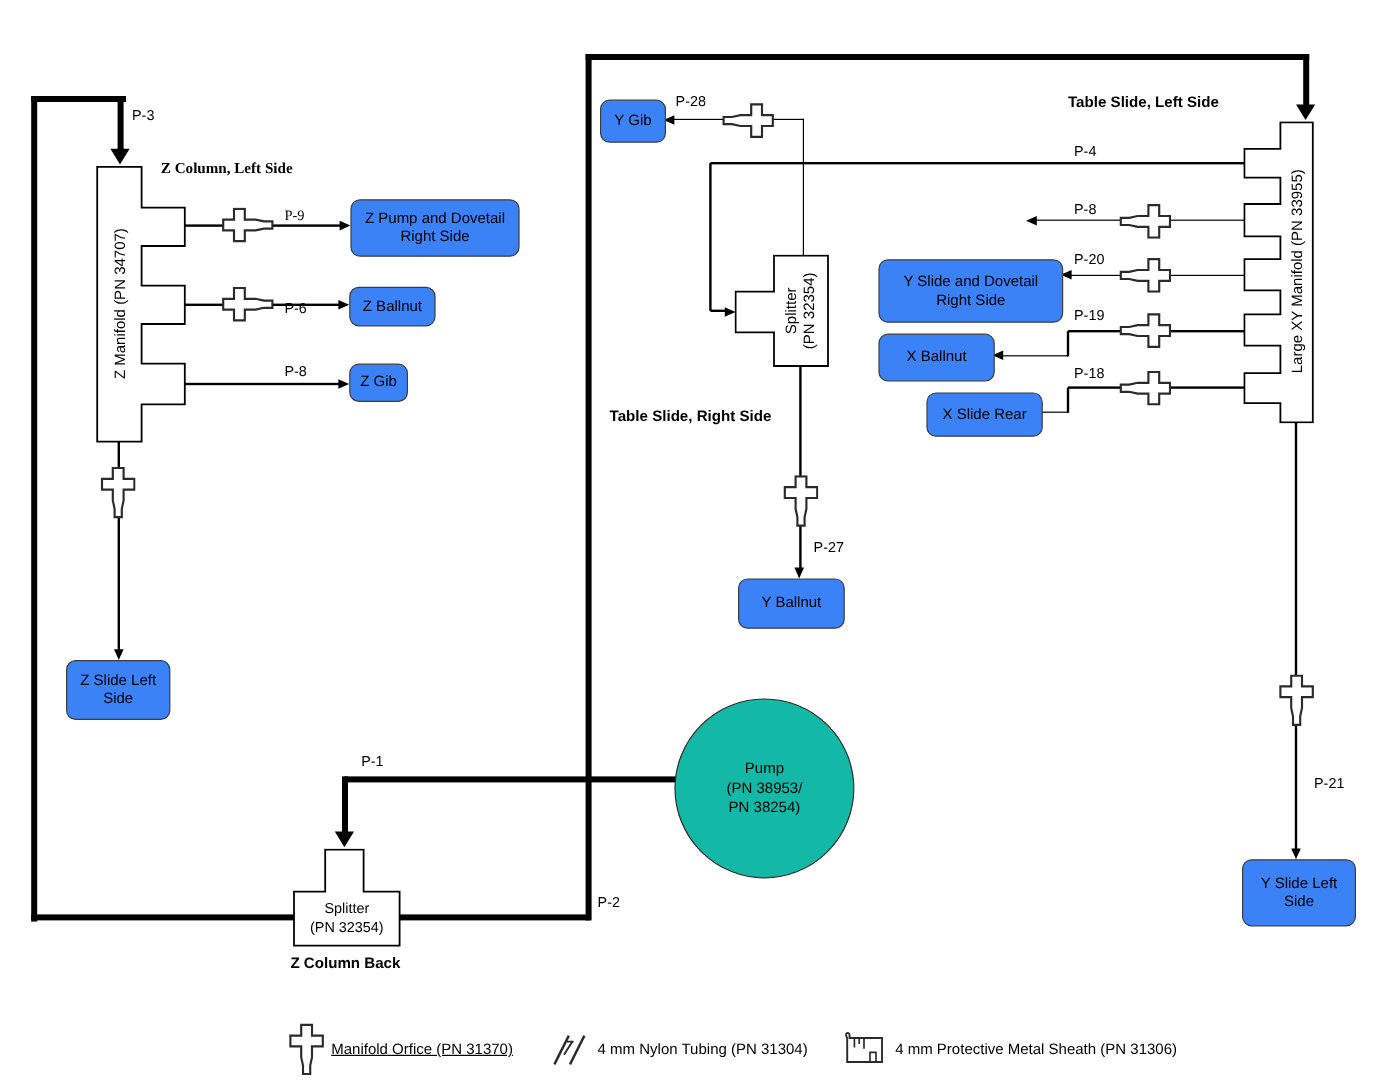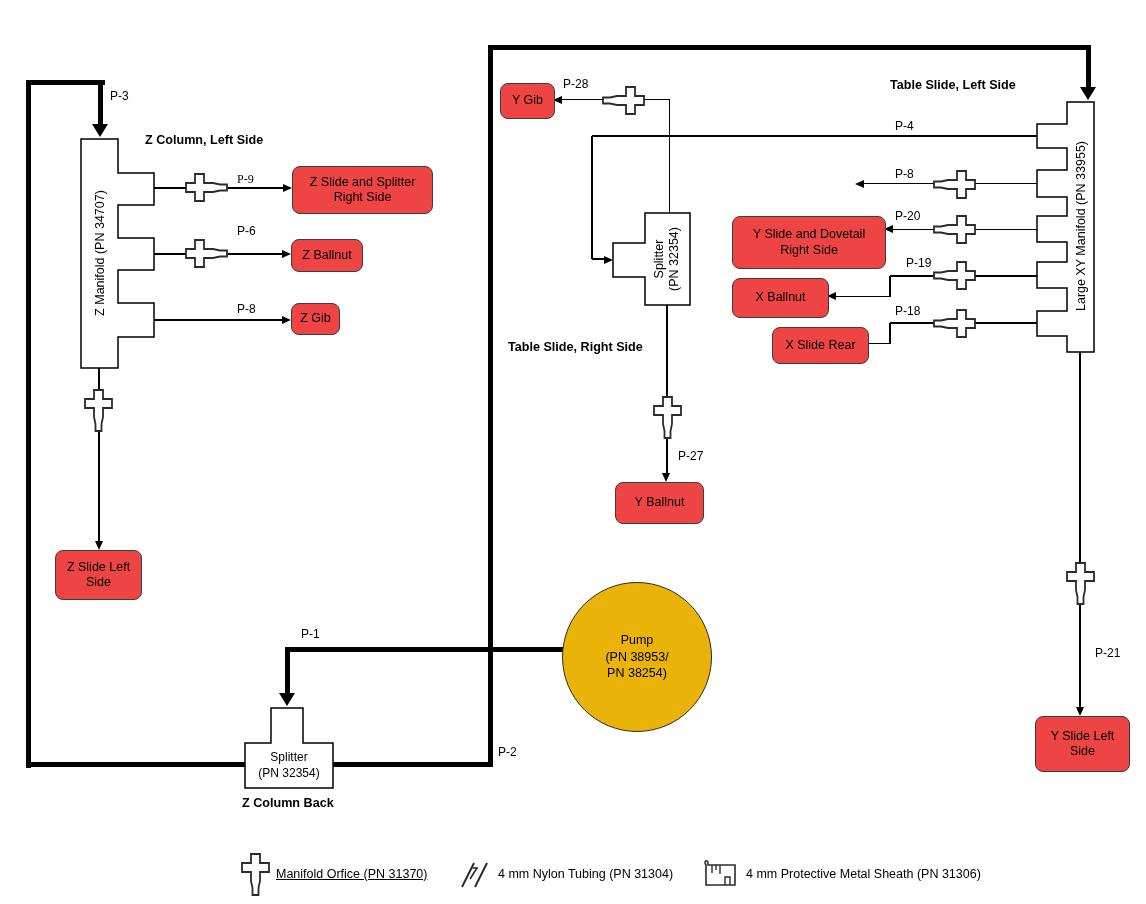--- a/index.html
+++ b/index.html
@@ -5,27 +5,27 @@
   html,body{margin:0;padding:0;background:#fff;}
   .canvas{
     position:relative;width:1146px;height:904px;background:#ffffff;
     font-family:"Liberation Sans",sans-serif;color:#000;overflow:hidden;
   }
   .ln{position:absolute;background:#000;z-index:1;}
   .tk{position:absolute;background:#000;z-index:1;}
   .shape{position:absolute;z-index:2;}
   .orif{position:absolute;z-index:3;}
   .box{
-    position:absolute;background:#ef4444;border:1.6px solid #3d3d3d;border-radius:8px;
+    position:absolute;background:#3b82f6;border:1.6px solid #3d3d3d;border-radius:8px;
     display:flex;flex-direction:column;align-items:center;justify-content:center;
     text-align:center;font-size:12.5px;line-height:1.22;z-index:3;
   }
   .box div{white-space:nowrap;}
   .pump{
-    position:absolute;background:#eab308;border:1.6px solid #2b2b2b;border-radius:50%;
+    position:absolute;background:#14b8a6;border:1.6px solid #2b2b2b;border-radius:50%;
     display:flex;flex-direction:column;align-items:center;justify-content:center;
     text-align:center;font-size:12.5px;line-height:1.35;z-index:2;
   }
   .plabel{position:absolute;font-size:12px;white-space:nowrap;z-index:4;}
   .seclabel{position:absolute;font-size:12.6px;font-weight:bold;white-space:nowrap;z-index:4;}
   .vlabel{
     position:absolute;display:flex;flex-direction:column;align-items:center;justify-content:center;
     text-align:center;font-size:12.5px;line-height:1.2;transform:rotate(-90deg);z-index:3;white-space:nowrap;
   }
   .ah{position:absolute;width:0;height:0;z-index:3;}
@@ -142,21 +142,21 @@
   <div class="ah l" style="left:553px;top:95.5px;"></div>
   <div class="ah r" style="left:604px;top:255.5px;"></div>
   <div class="ah d" style="left:662.2px;top:473px;"></div>
   <div class="ah l" style="left:855px;top:179.5px;"></div>
   <div class="ah l" style="left:884px;top:224.5px;"></div>
   <div class="ah l" style="left:827px;top:291.5px;"></div>
   <div class="ah l" style="left:827px;top:339.5px;"></div>
   <div class="ah d" style="left:1075.5px;top:707px;"></div>
 
   <div class="box" style="left:292px;top:166px;width:139px;height:46px;">
-    <div>Z Slide and Splitter</div>
+    <div>Z Pump and Dovetail</div>
     <div>Right Side</div>
   </div>
   <div class="box" style="left:291px;top:239px;width:70px;height:31px;">
     <div>Z Ballnut</div>
   </div>
   <div class="box" style="left:291px;top:303px;width:47px;height:30px;">
     <div>Z Gib</div>
   </div>
   <div class="box" style="left:55px;top:550px;width:85px;height:48px;">
     <div>Z Slide Left</div>
@@ -176,35 +176,35 @@
     <div>X Slide Rear</div>
   </div>
   <div class="box" style="left:615px;top:482px;width:87px;height:40px;">
     <div>Y Ballnut</div>
   </div>
   <div class="box" style="left:1035px;top:716px;width:93px;height:54px;">
     <div>Y Slide Left</div>
     <div>Side</div>
   </div>
 
-  <div class="seclabel" style="left:145px;top:133px;">Z Column, Left Side</div>
+  <div class="seclabel" style="left:134px;top:133px;font-family:Liberation Serif, serif;">Z Column, Left Side</div>
   <div class="seclabel" style="left:890px;top:78px;">Table Slide, Left Side</div>
   <div class="seclabel" style="left:508px;top:340px;">Table Slide, Right Side</div>
   <div class="seclabel" style="left:242px;top:796px;">Z Column Back</div>
 
   <div class="plabel" style="left:110px;top:89px;">P-3</div>
   <div class="plabel" style="left:237px;top:172px;font-family:Liberation Serif, serif;">P-9</div>
-  <div class="plabel" style="left:237px;top:224px;">P-6</div>
+  <div class="plabel" style="left:237px;top:250px;">P-6</div>
   <div class="plabel" style="left:237px;top:302px;">P-8</div>
   <div class="plabel" style="left:301px;top:627px;">P-1</div>
   <div class="plabel" style="left:498px;top:745px;">P-2</div>
   <div class="plabel" style="left:895px;top:119px;">P-4</div>
   <div class="plabel" style="left:895px;top:167px;">P-8</div>
   <div class="plabel" style="left:895px;top:209px;">P-20</div>
-  <div class="plabel" style="left:895px;top:256px;margin-left:11px;">P-19</div>
+  <div class="plabel" style="left:895px;top:256px;">P-19</div>
   <div class="plabel" style="left:895px;top:304px;">P-18</div>
   <div class="plabel" style="left:563px;top:77px;">P-28</div>
   <div class="plabel" style="left:678px;top:449px;">P-27</div>
   <div class="plabel" style="left:1095px;top:646px;">P-21</div>
 
   <svg class="orif" style="left:240px;top:852px;" width="30" height="46" viewBox="0 0 30 44">
       <path d="M11,1 H20 V10 H29 V19 H20 V28 L18.5,35 V42 H12.5 V35 L11,28 V19 H2 V10 H11 Z" fill="#fff" stroke="#2b2b2b" stroke-width="1.8"></path>
     </svg>
   <div class="legend-label" style="left:276px;top:867px;text-decoration:underline;">Manifold Orfice (PN 31370)</div>
 

